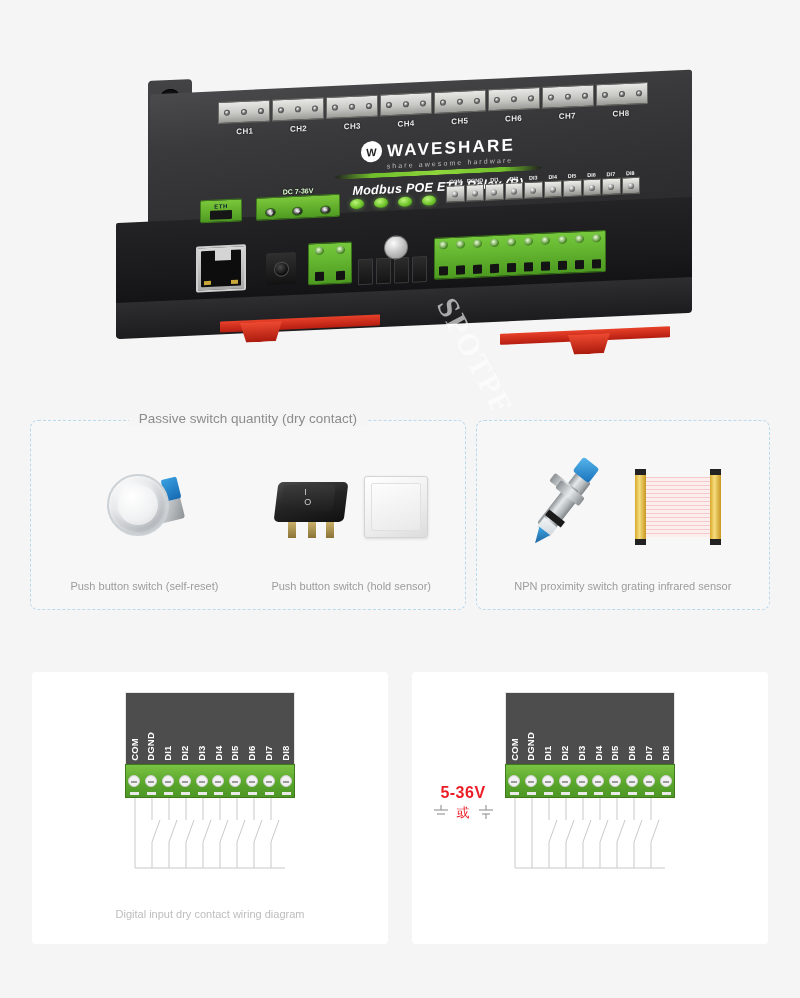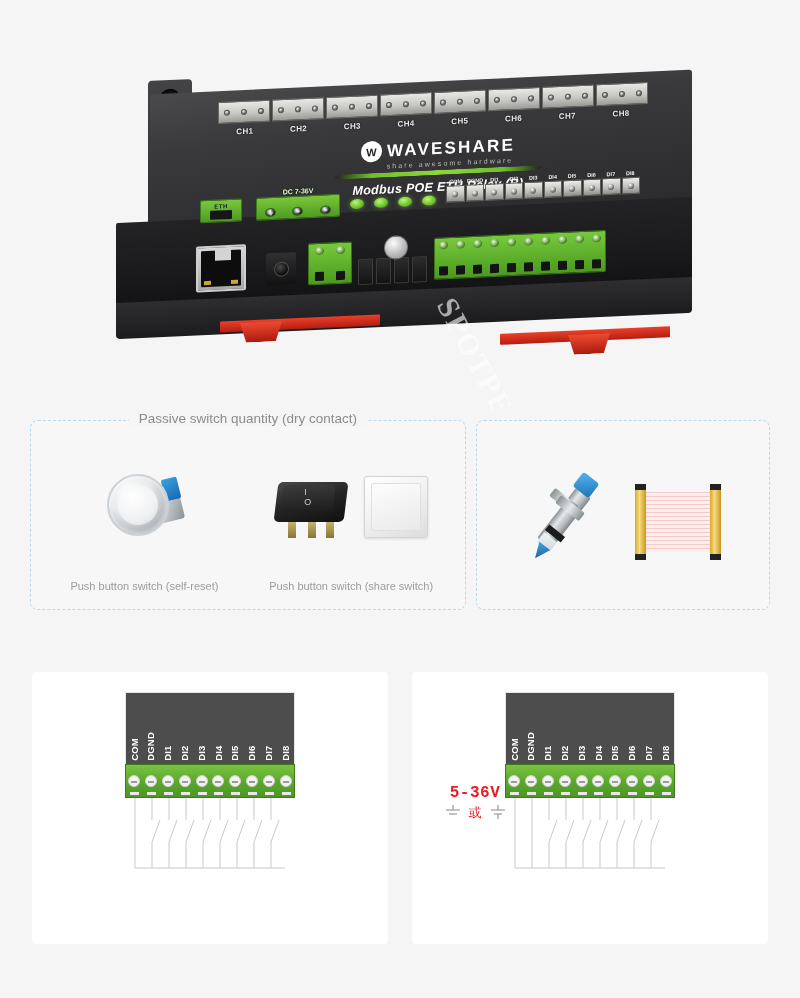--- a/index.html
+++ b/index.html
@@ -591,24 +591,23 @@
   .wiring-svg { margin-top: 0; }
   .diag-caption {
     position: absolute;
     bottom: 24px; left: 0; right: 0;
     text-align: center;
     font-size: 11px;
     color: #bdbdbd;
   }
   .volt-note {
     position: absolute;
-    left: 20px; top: 92px;
+    left: 8px; top: 92px;
     width: 86px;
     text-align: center;
-    font-family: Liberation Mono, monospace;
   }
   .volt-val {
     color: #ec1c24;
     font-size: 16px;
     font-weight: bold;
     letter-spacing: 0.5px;
   }
   .volt-sym-row {
     display: flex; align-items: center; justify-content: center;
     gap: 7px; margin-top: 2px;
@@ -849,21 +848,21 @@
             <div class="body"></div>
             <div class="face"></div>
             <div class="mark i">I</div>
             <div class="mark o">O</div>
             <div class="pin p1"></div>
             <div class="pin p2"></div>
             <div class="pin p3"></div>
           </div>
           <div class="wallsw"></div>
         </div>
-        <div class="sw-caption">Push button switch (share switch)</div>
+        <div class="sw-caption">Push button switch (hold sensor)</div>
       </div>
     </div>
   </div>
 
   <div class="panel right">
     <div class="panel-items">
       <div class="sw-item" style="width:100%">
         <div class="sw-graphic">
           <div class="proximity">
             <div class="shaft"></div>
@@ -879,20 +878,21 @@
                 <div class="cap t"></div>
                 <div class="cap b"></div>
               </div>
             <div class="beams"></div>
             <div class="bar r">
                 <div class="cap t"></div>
                 <div class="cap b"></div>
               </div>
           </div>
         </div>
+        <div class="sw-caption">NPN proximity switch grating infrared sensor</div>
       </div>
     </div>
   </div>
 </div>
 
 <div class="diagrams">
 
   <div class="diag-card">
     <div class="diag-inner">
       <div class="term-group">
@@ -969,20 +969,21 @@
             <line x1="129" y1="0" x2="129" y2="22"></line>
               <line x1="129" y1="44" x2="129" y2="70"></line>
               <line x1="129" y1="44" x2="137" y2="22"></line>
             <line x1="146" y1="0" x2="146" y2="22"></line>
               <line x1="146" y1="44" x2="146" y2="70"></line>
               <line x1="146" y1="44" x2="154" y2="22"></line>
           </g>
         </svg>
       </div>
     </div>
+    <div class="diag-caption">Digital input dry contact wiring diagram</div>
   </div>
 
   <div class="diag-card">
     <div class="diag-inner">
       <div class="term-group">
         <div class="term-head">
           <div class="lbls">
             <span>COM</span>
             <span>DGND</span>
             <span>DI1</span>

